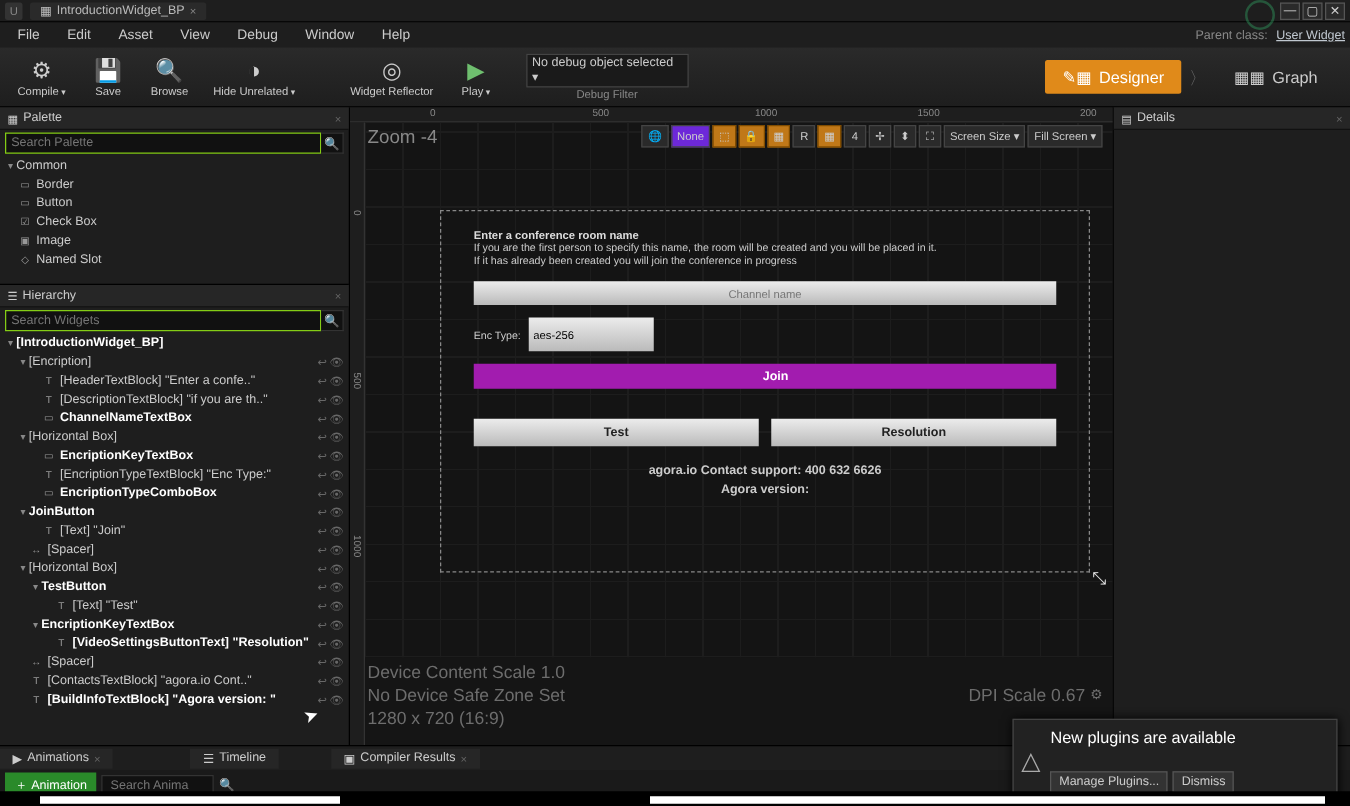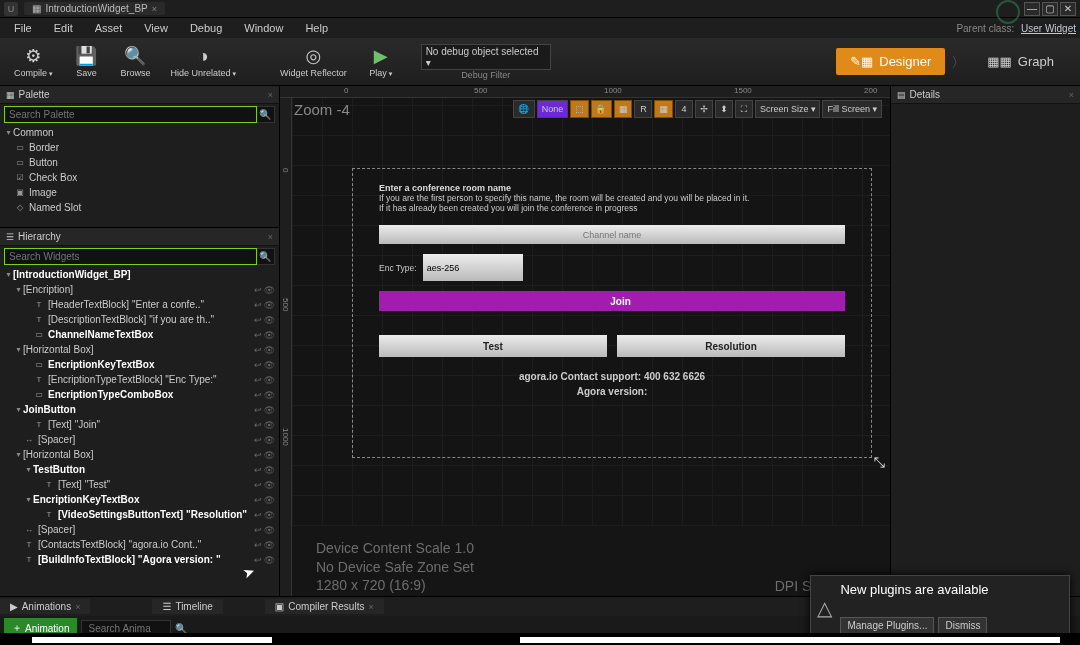--- a/index.html
+++ b/index.html
@@ -88,21 +88,21 @@
   .wf-input { background: linear-gradient(#ececec,#bababa); border:none; height:19px; font-size:9px; text-align:center; color:#777;}
   .wf-row { display:flex; gap:6px; margin-top:10px;}
   .wf-full { width:100%;}
   .enclabel { font-size:8.5px; color:#ccc; align-self:center; white-space:nowrap;}
   .combo { background: linear-gradient(#ececec,#bababa); border:none; height:27px; font-size:9px; padding:0 4px; width:100px;}
   .wf-join { background:#a21caf; color:#fff; height:20px; display:flex;align-items:center;justify-content:center; font-size:10px; font-weight:600; margin-top:10px;padding-left:17px;}
   .wf-btn { background: linear-gradient(#ececec,#bababa); height:22px; flex:1; display:flex;align-items:center;justify-content:center; font-size:10px; font-weight:600; color:#222;}
   .wf-center { text-align:center; font-size:10px; color:#ccc; margin-top:14px; font-weight:600;}
   .resize-arrow { position:absolute; right:-14px; bottom:-14px; color:#eee; font-size:14px;}
 
-  .vp-status { position:absolute; left:14px; bottom:2px; right:8px; display:flex; align-items:flex-end;margin-left:22px;}
+  .vp-status { position:absolute; left:14px; bottom:13px; right:8px; display:flex; }
   .vp-status-text { font-size:14px; color:#6d6d6d; font-weight:300; line-height:1.3;}
   .vp-dpi { margin-left:auto; font-size:14px; color:#6d6d6d; display:flex;align-items:center;gap:4px;}
   .vp-dpi .gear { font-size:11px;}
 
   
   .right-col { width: 190px; background: #1e1e1e; border-left:1px solid #000;}
 
   
   .bottom-tabs { height: 20px; background: #1e1e1e; display:flex; align-items:center; border-top:1px solid #000;}
   .btab { padding:2px 10px; font-size:10px; color:#ccc; display:flex;align-items:center;gap:4px; background:#262626; margin-right:2px;}

